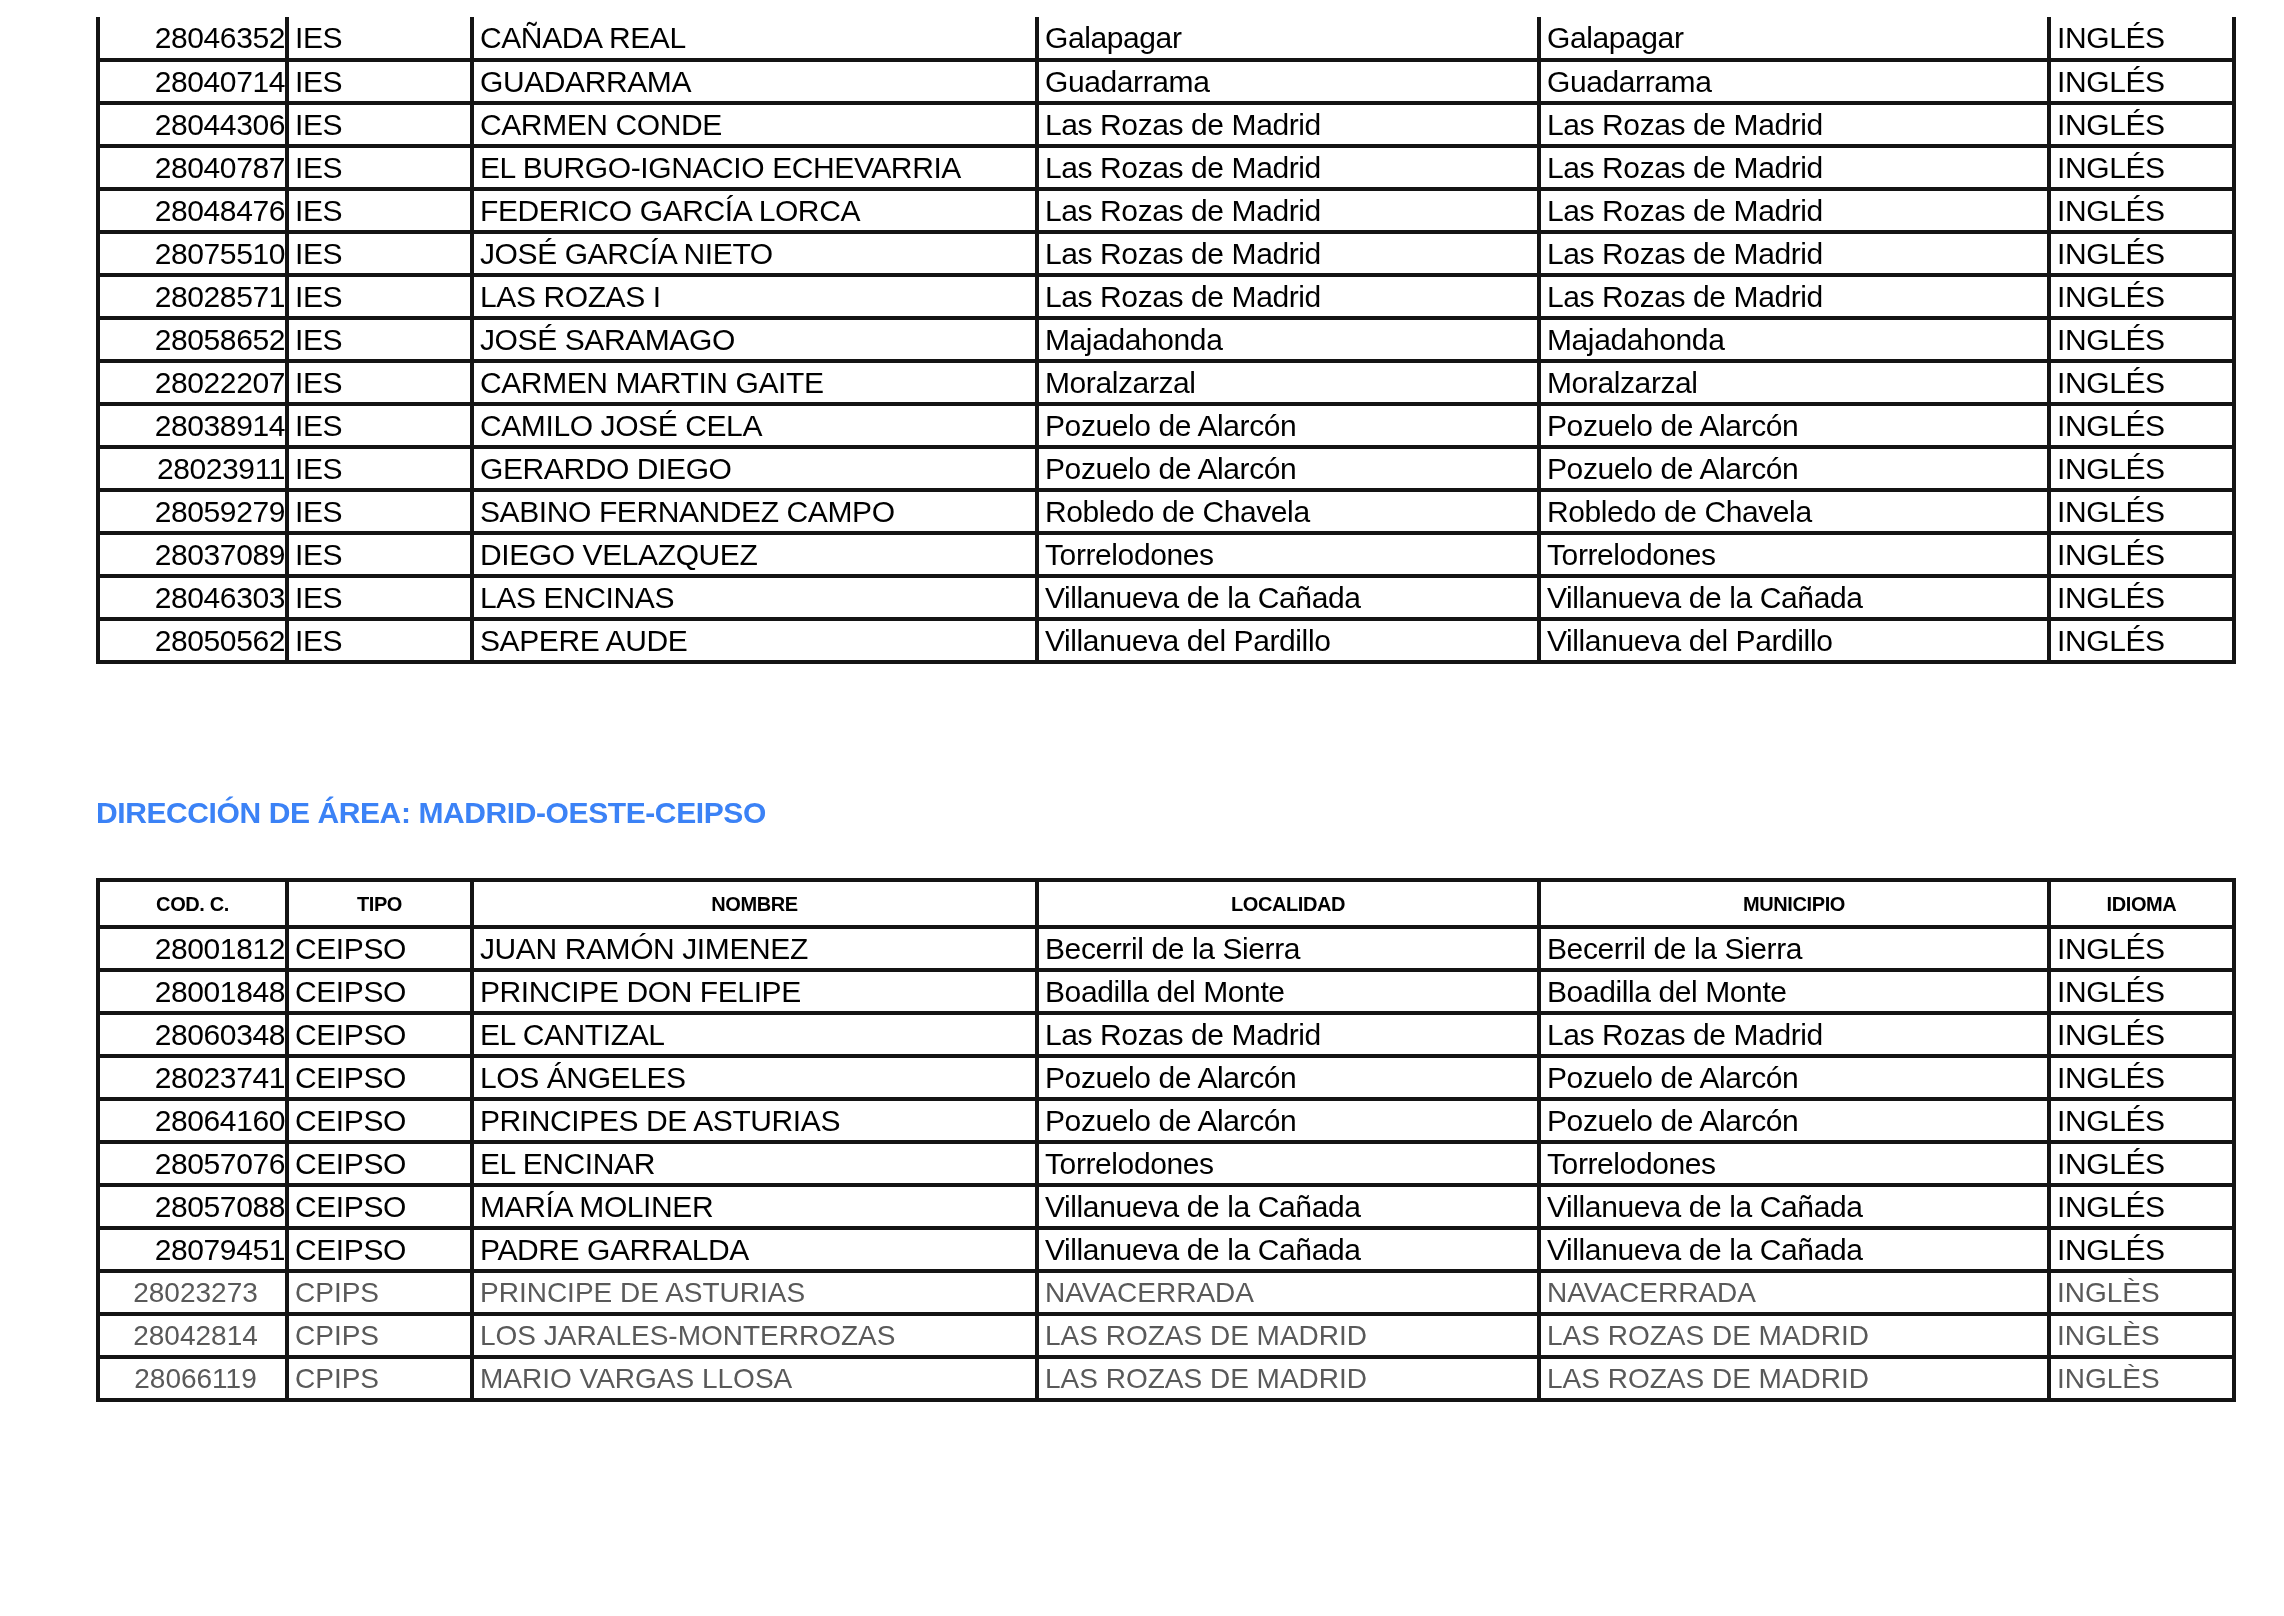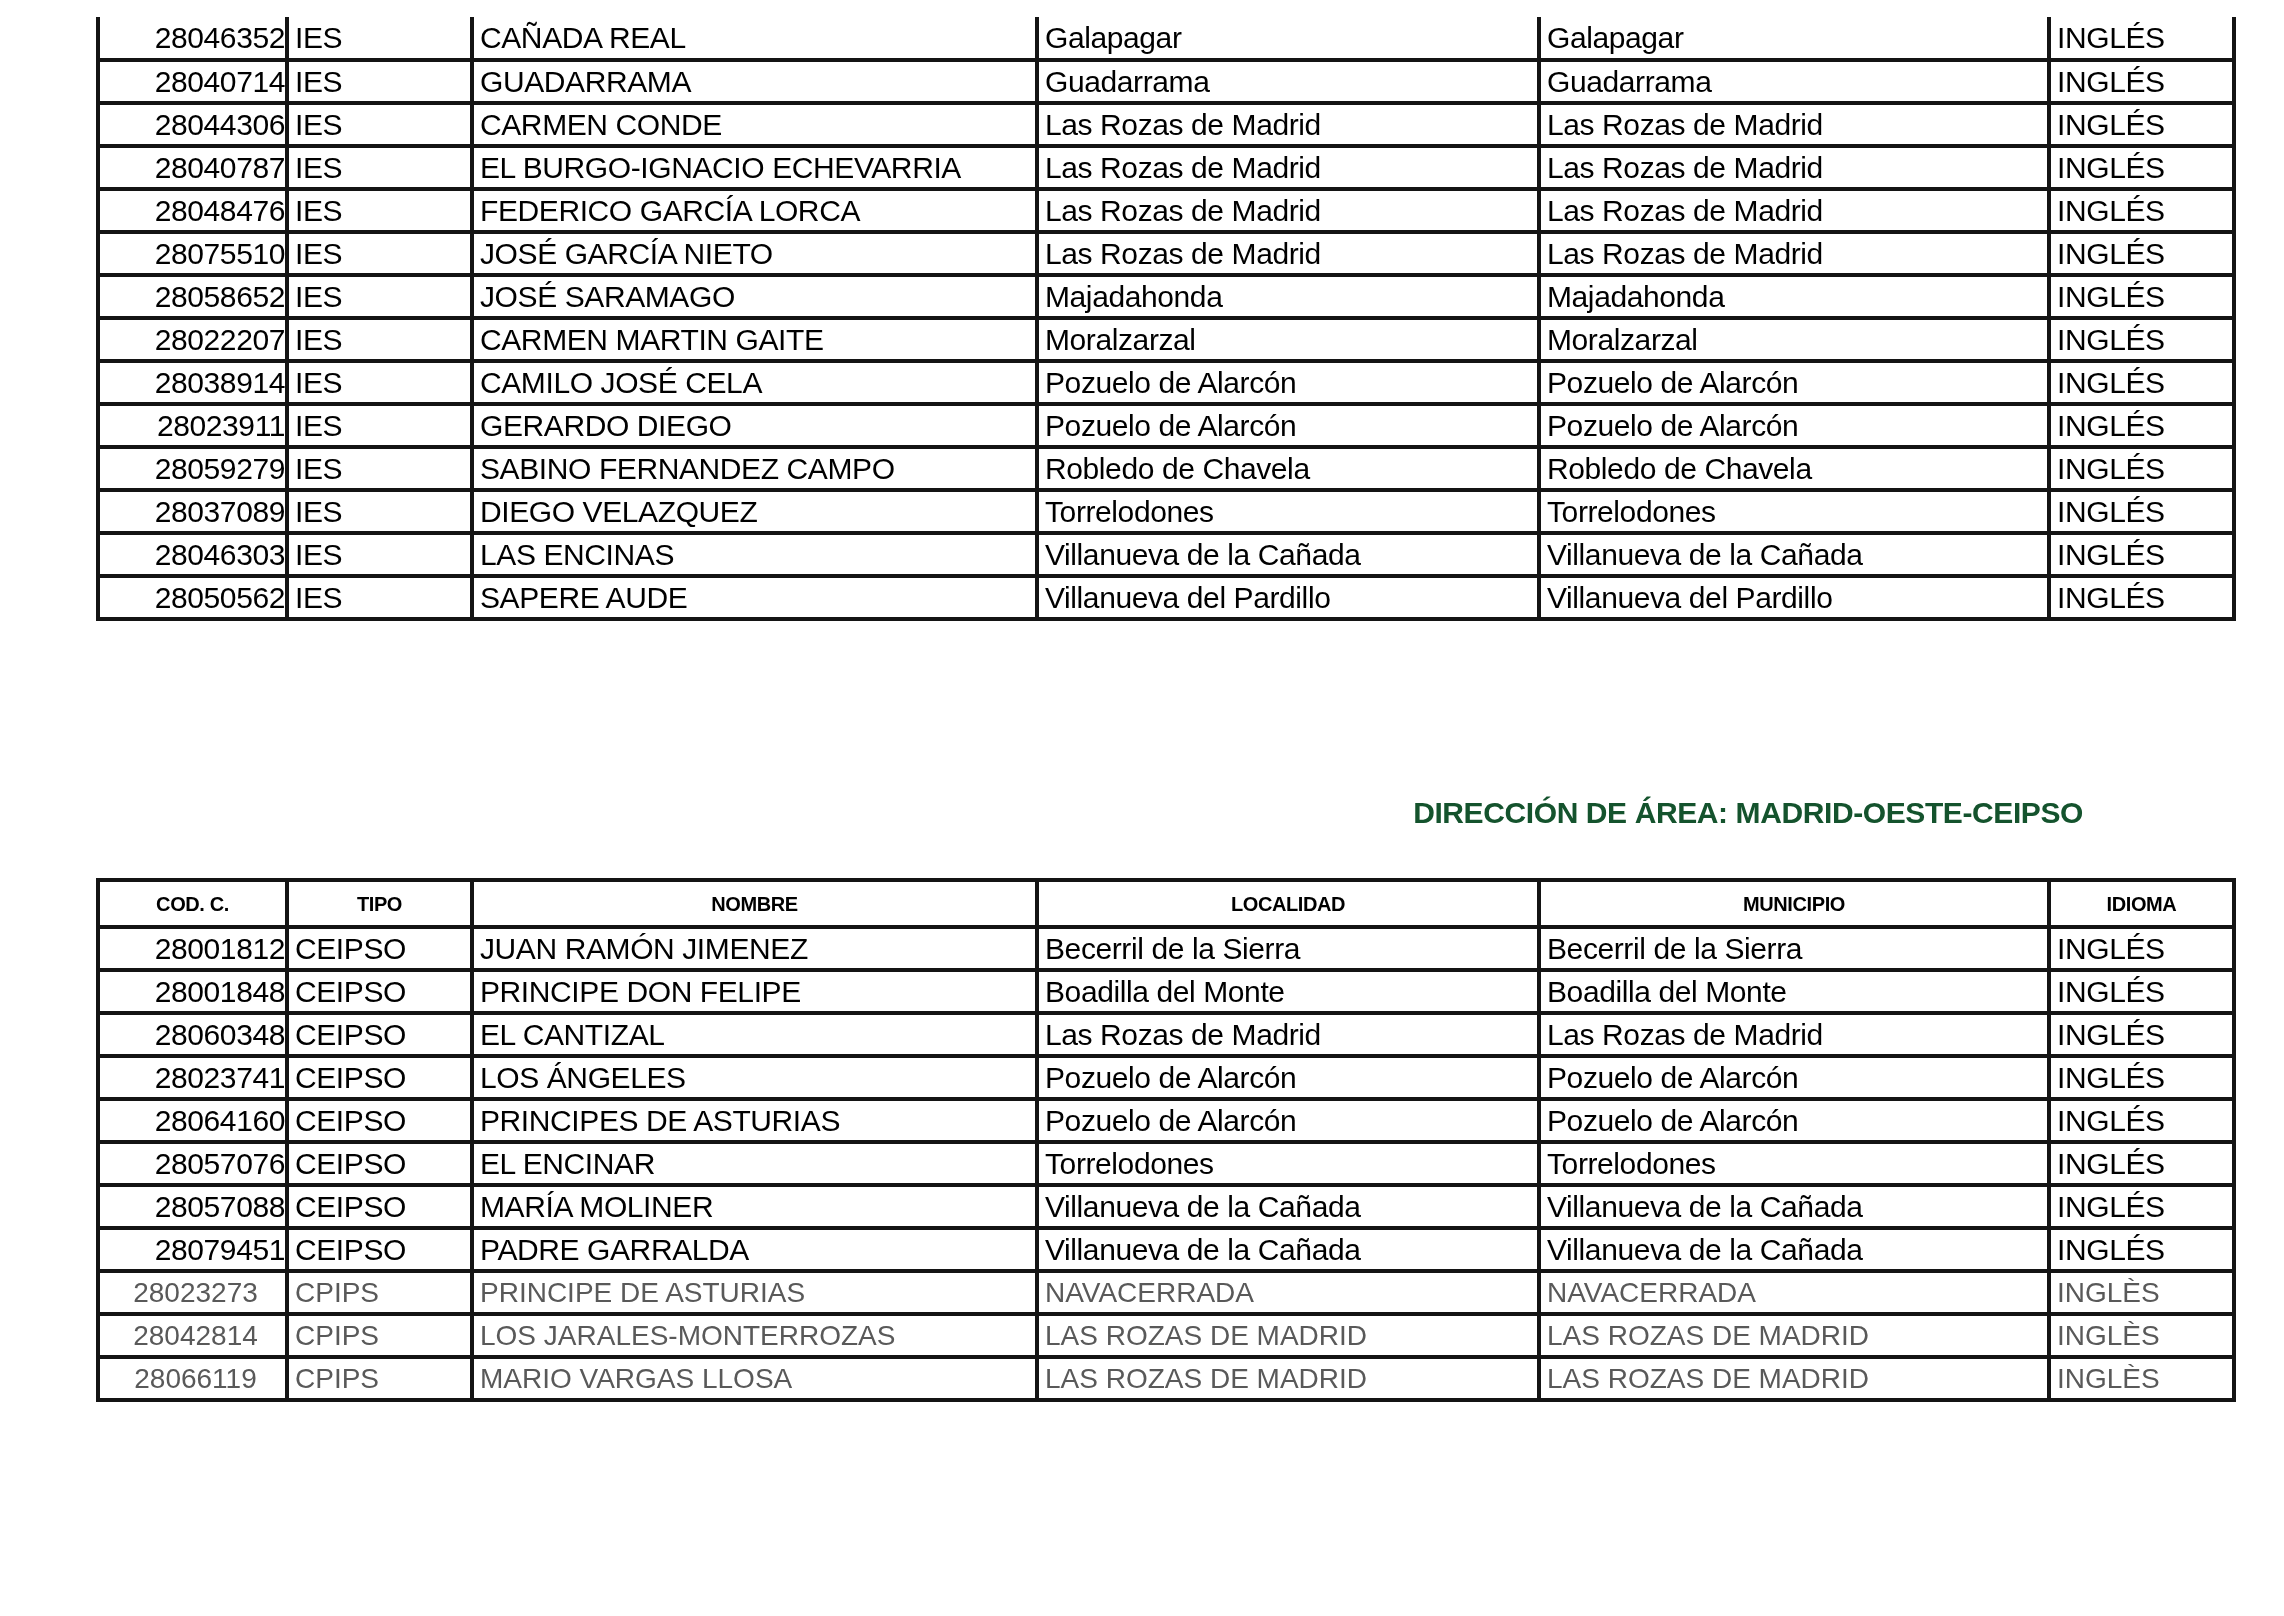--- a/index.html
+++ b/index.html
@@ -75,25 +75,25 @@
   table.tbl tbody tr.muted td.col-code {
     text-align: center;
     padding-left: 6px;
   }
 
   .heading {
     position: absolute;
     left: 96px;
     top: 796px;
     width: 1987px;
-    text-align: right;
+    text-align: left;
     font-size: 30px;
     font-weight: bold;
     letter-spacing: -0.4px;
-    color: #14532d;
+    color: #3b82f6;
   }
 </style>
 </head>
 <body>
 
 <div class="page">
 
   <table class="tbl tbl1">
     <colgroup>
       <col class="c-code">
@@ -141,20 +141,28 @@
           <td>IES</td>
           <td>FEDERICO GARCÍA LORCA</td>
           <td>Las Rozas de Madrid</td>
           <td>Las Rozas de Madrid</td>
           <td>INGLÉS</td>
         </tr>
         <tr>
           <td class="col-code">28075510</td>
           <td>IES</td>
           <td>JOSÉ GARCÍA NIETO</td>
+          <td>Las Rozas de Madrid</td>
+          <td>Las Rozas de Madrid</td>
+          <td>INGLÉS</td>
+        </tr>
+        <tr>
+          <td class="col-code">28028571</td>
+          <td>IES</td>
+          <td>LAS ROZAS I</td>
           <td>Las Rozas de Madrid</td>
           <td>Las Rozas de Madrid</td>
           <td>INGLÉS</td>
         </tr>
         <tr>
           <td class="col-code">28058652</td>
           <td>IES</td>
           <td>JOSÉ SARAMAGO</td>
           <td>Majadahonda</td>
           <td>Majadahonda</td>

